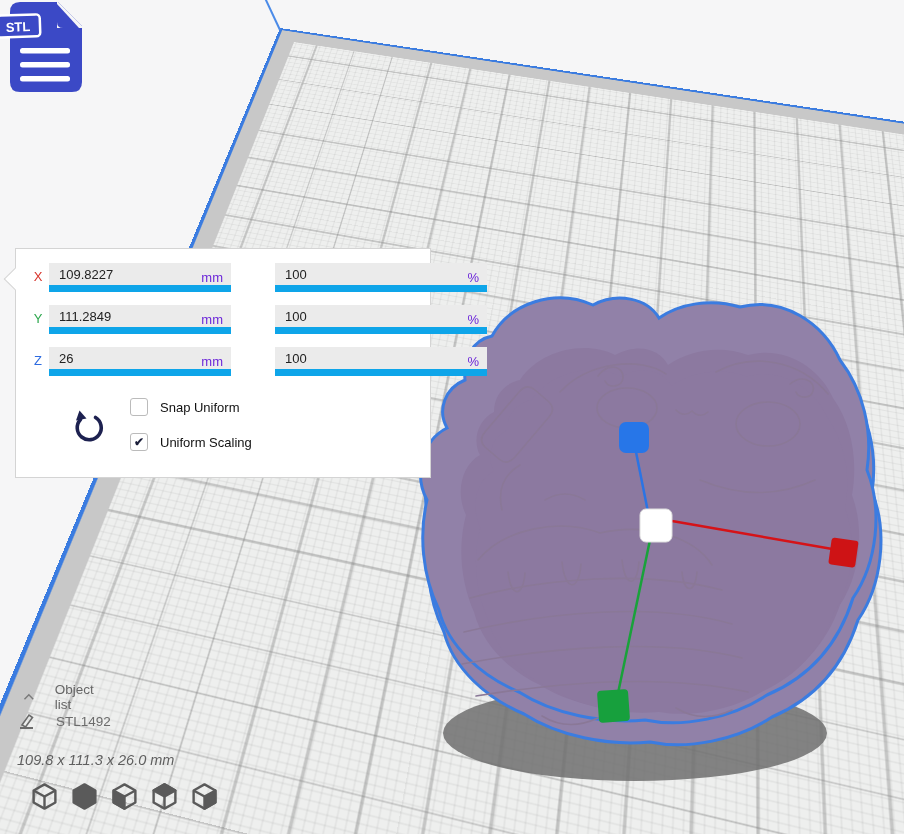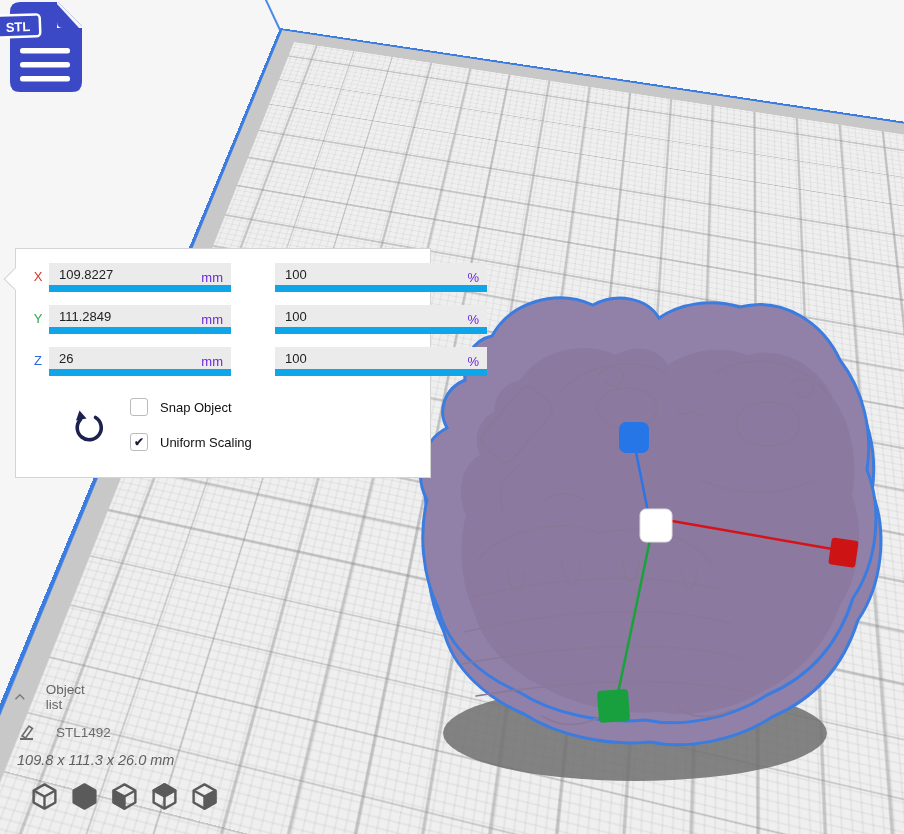--- a/index.html
+++ b/index.html
@@ -49,22 +49,22 @@
   .chk-row { position:absolute; left:114px; height:20px; display:flex; align-items:center; }
   .chk {
     width:18px; height:18px; background:#fff; border:1px solid #bbb; border-radius:3px;
     font-size:12px; font-weight:bold; color:#1b1f3a; text-align:center; line-height:16px; cursor:pointer;
   }
   .chk-label { margin-left:12px; font-size:13px; color:#111; }
   .reset-btn { position:absolute; left:52px; top:158px; width:40px; height:40px; cursor:pointer; background:none; border:none; }
 
   
   .objlist { position:absolute; left:14px; top:678px; z-index:6; color:#666; }
-  .ol-row1 { position:absolute; left:0; top:4px;  display:flex; align-items:center; cursor:pointer; }
-  .ol-row2 { position:absolute; left:4px; top:45px; display:flex; align-items:center; cursor:pointer; }
+  .ol-row1 { position:absolute; left:9px; top:4px;  display:flex; align-items:center; cursor:pointer; }
+  .ol-row2 { position:absolute; left:4px; top:34px; display:flex; align-items:center; cursor:pointer; }
   .ol-row1 .lbl { margin-left:20px; font-size:13.5px; }
   .ol-row2 .lbl { margin-left:20px; font-size:13.5px; color:#6b6b6b; }
   .ol-dims { position:absolute; left:3px; top:74px; font-size:14.5px; color:#5f5f5f; white-space:nowrap;font-style:italic; }
   .cube-bar { position:absolute; left:16px; top:104px; display:flex; gap:11px; }
   .cube-bar .vbtn { width:29px; height:29px; cursor:pointer; background:none; border:none; padding:0; }
 </style>
 </head>
 <body>
 
 <div class="viewport">
@@ -192,21 +192,21 @@
 
     <button class="reset-btn">
       <svg width="36" height="36" viewBox="0 0 36 36">
         <path d="M 25.5,9.5 A 12,12 0 1 1 10.5,11.5" fill="none" stroke="#1d2150" stroke-width="3.6" stroke-linecap="round"></path>
         <polygon points="9.5,2.5 16.5,10.5 6.0,12.5" fill="#1d2150"></polygon>
       </svg>
     </button>
 
     <div class="chk-row" style="top:148px;">
       <div class="chk"></div>
-      <span class="chk-label">Snap Object</span>
+      <span class="chk-label">Snap Uniform</span>
     </div>
     <div class="chk-row" style="top:183px;">
       <div class="chk">✔</div>
       <span class="chk-label">Uniform Scaling</span>
     </div>
   </div>
 
   <div class="objlist">
     <div class="ol-row1">
       <svg width="16" height="10" viewBox="0 0 16 10">

